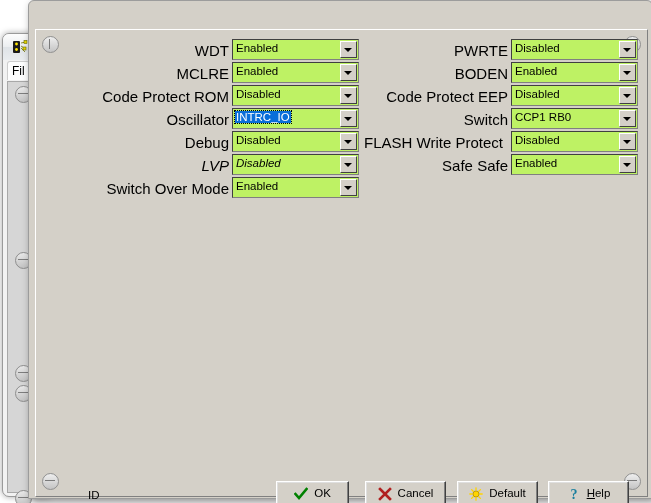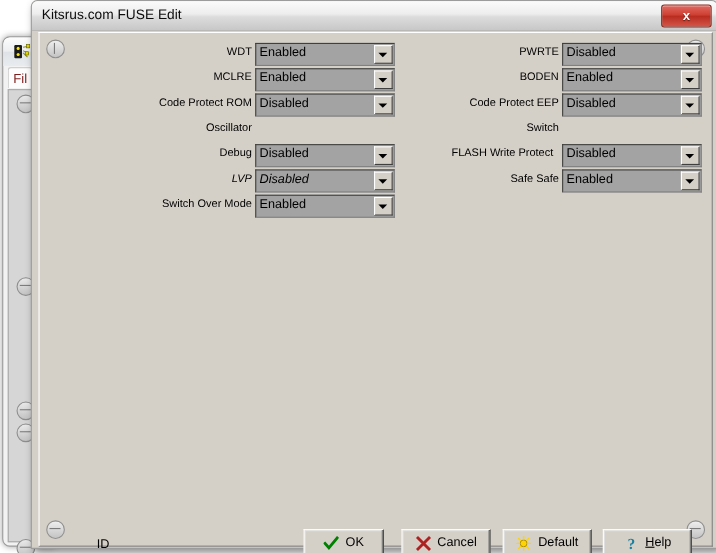--- a/index.html
+++ b/index.html
@@ -33,21 +33,21 @@
     left: 0; top: 0; width: 100%; height: 26px;
     background: linear-gradient(to bottom, #fdfdfd 0%, #eceef0 48%, #dfe3e7 52%, #e9ecef 100%);
     border-radius: 6px 0 0 0;
   }
   #bg-window-icon {
     position: absolute; left: 9px; top: 5px;
     width: 17px; height: 16px;
   }
   #bg-window-tab-file {
     position: absolute; left: 4px; top: 27px;
-    font-size: 12px; color: #7f1d1d;
+    font-size: 12px; color: #000000;
     padding: 2px 4px;
     background: #fdfdfd;
     border: 1px solid #cdcdcd;
     border-bottom: none;
     border-radius: 3px 3px 0 0;
   }
   #bg-window-body {
     position: absolute;
     left: 4px; top: 47px; right: 0; bottom: 3px;
     background: #d6d6d6;
@@ -133,30 +133,30 @@
   }
   .screw.horiz::after {
     left: 2px; top: 6px; width: 10px; height: 1px;
   }
 
   
   .row { position: absolute; height: 21px; }
   .field-label {
     position: absolute;
     top: 3px;
-    font-size: 10px;
+    font-size: 15px;
     color: #000000;
     text-align: right;
     white-space: nowrap;
   }
   .combo {
     position: absolute;
     top: 0;
     width: 127px; height: 21px;
-    background: #a3a3a3;
+    background: #bef264;
     border: 1px solid #808080;
     border-top-color: #404040;
     border-left-color: #404040;
     box-sizing: border-box;
     cursor: pointer;
   }
   .combo-value {
     position: absolute;
     left: 3px; top: 2px;
     font-size: 11.5px;
@@ -254,24 +254,20 @@
       <div class="bg-scroll-knob horiz" style="top:4px;"></div>
       <div class="bg-scroll-knob" style="top:170px;"></div>
       <div class="bg-scroll-knob horiz" style="top:283px;"></div>
       <div class="bg-scroll-knob horiz" style="top:303px;"></div>
       <div class="bg-scroll-knob horiz" style="top:408px;"></div>
     </div>
   </div>
 
   <div id="dialog">
 
-    <div id="titlebar">
-      <div id="title-text">Kitsrus.com FUSE Edit</div>
-      <div id="close-button">x</div>
-    </div>
 
     <div id="client">
 
       <div class="screw" style="left:6px;  top:6px;"></div>
       <div class="screw horiz" style="right:6px; top:6px;"></div>
       <div class="screw horiz" style="left:6px;  bottom:6px;"></div>
       <div class="screw horiz" style="right:6px; bottom:6px;"></div>
 
       <div id="left-col">
           <div class="row" style="top: 9px; left: 0px; right: 0px;">
@@ -290,20 +286,24 @@
           </div>
           <div class="row" style="top: 55px; left: 0px; right: 0px;">
             <div class="field-label" style="right: 418px; left: auto;">Code Protect ROM</div>
             <div class="combo" style="left: 196px;">
               <span class="combo-value">Disabled</span>
               <div class="combo-arrow"></div>
             </div>
           </div>
           <div class="row" style="top: 78px; left: 0px; right: 0px;">
             <div class="field-label" style="right: 418px; left: auto;">Oscillator</div>
+            <div class="combo selected" style="left: 196px;">
+              <span class="combo-value">INTRC_IO</span>
+              <div class="combo-arrow"></div>
+            </div>
           </div>
           <div class="row" style="top: 101px; left: 0px; right: 0px;">
             <div class="field-label" style="right: 418px; left: auto;">Debug</div>
             <div class="combo" style="left: 196px;">
               <span class="combo-value">Disabled</span>
               <div class="combo-arrow"></div>
             </div>
           </div>
           <div class="row" style="top: 124px; left: 0px; right: 0px; font-style: italic;">
             <div class="field-label" style="right: 418px; left: auto;">LVP</div>
@@ -338,20 +338,24 @@
           </div>
           <div class="row" style="top: 55px; left: 0px; right: 0px;">
             <div class="field-label" style="right: 139px; left: auto;">Code Protect EEP</div>
             <div class="combo" style="left: 475px;">
               <span class="combo-value">Disabled</span>
               <div class="combo-arrow"></div>
             </div>
           </div>
           <div class="row" style="top: 78px; left: 0px; right: 0px;">
             <div class="field-label" style="right: 139px; left: auto;">Switch</div>
+            <div class="combo" style="left: 475px;">
+              <span class="combo-value">CCP1 RB0</span>
+              <div class="combo-arrow"></div>
+            </div>
           </div>
           <div class="row" style="top: 101px; left: 0px; right: 0px;">
             <div class="field-label" style="right: 144px; left: auto;">FLASH Write Protect</div>
             <div class="combo" style="left: 475px;">
               <span class="combo-value">Disabled</span>
               <div class="combo-arrow"></div>
             </div>
           </div>
           <div class="row" style="top: 124px; left: 0px; right: 0px;">
             <div class="field-label" style="right: 139px; left: auto;">Safe Safe</div>

